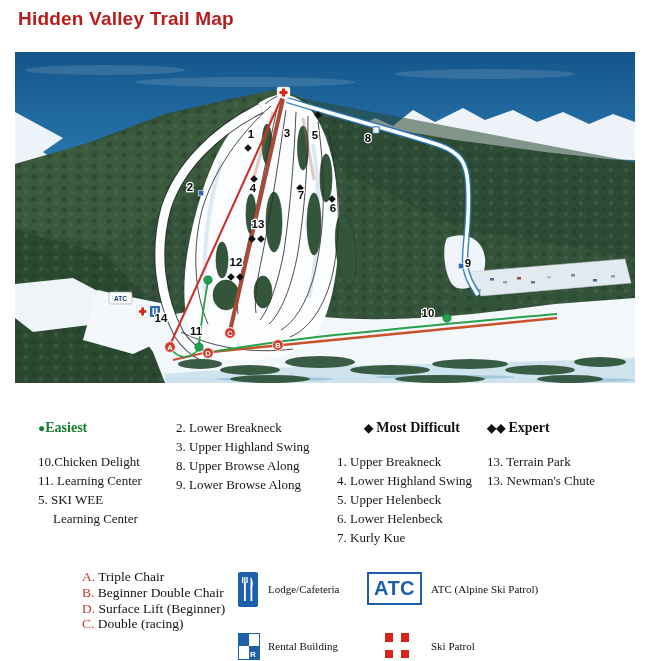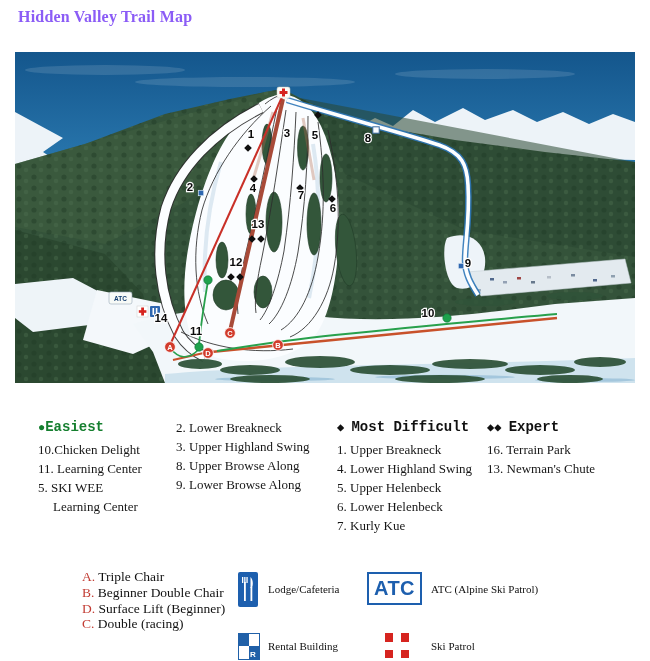--- a/index.html
+++ b/index.html
@@ -3,42 +3,42 @@
 <meta charset="utf-8">
 <style>
   html,body{margin:0;padding:0;}
   body{
     width:650px;height:661px;position:relative;background:#ffffff;
     font-family:"Liberation Serif", serif;overflow:hidden;
   }
   .abs{position:absolute;}
   
   #page-title{
-    left:18px;top:8px;font-family:Liberation Serif, serif;
-    font-weight:bold;font-size:16px;color:#8b5cf6;letter-spacing:.2px;
+    left:18px;top:8px;font-family:Liberation Sans, sans-serif;
+    font-weight:bold;font-size:19px;color:#b91c1c;letter-spacing:.2px;
   }
   
   #map-wrap{left:15px;top:52px;width:620px;height:331px;}
   #map-wrap svg{display:block;}
   .trail-num{
     font-family:"Liberation Sans",sans-serif;font-weight:bold;font-size:11.5px;
     fill:#0a0a0a;stroke:#ffffff;stroke-width:2.4px;paint-order:stroke;
     text-anchor:middle;
   }
   .lift-letter-svg{
     font-family:"Liberation Sans",sans-serif;font-weight:bold;font-size:7.5px;
     fill:#ffffff;text-anchor:middle;
   }
   
   .diff-col{top:418px;font-size:13px;color:#161616;line-height:19px;}
   #diff-col-0{left:38px;width:138px;}
   #diff-col-1{left:176px;width:160px;}
   #diff-col-2{left:337px;width:150px;}
   #diff-col-3{left:487px;width:150px;}
-  .diff-head{font-size:14px;font-weight:bold;white-space:pre;display:block;margin-bottom:2px;font-family:Liberation Mono, monospace;}
+  .diff-head{font-size:14px;font-weight:bold;white-space:pre;display:block;margin-bottom:14px;}
   .diff-head .sym{font-size:12px;}
   .trail-item{white-space:nowrap;}
   .trail-item.indent{padding-left:15px;}
   
   #lift-legend{left:82px;top:569px;font-size:13.5px;line-height:15.8px;color:#111;}
   .lift-letter{color:#c23b32;}
   
   .fac-label{font-size:11px;color:#111;white-space:nowrap;}
   #fac-lodge-icon{left:238px;top:572px;width:20px;height:35px;}
   #fac-lodge-label{left:268px;top:583px;}
@@ -267,30 +267,30 @@
     <div class="trail-item">5. SKI WEE</div>
     <div class="trail-item indent">Learning Center</div>
   </div>
 <div class="abs diff-col" id="diff-col-1">
     <div class="trail-item">2. Lower Breakneck</div>
     <div class="trail-item">3. Upper Highland Swing</div>
     <div class="trail-item">8. Upper Browse Along</div>
     <div class="trail-item">9. Lower Browse Along</div>
   </div>
 <div class="abs diff-col" id="diff-col-2">
-    <span class="diff-head" style="color: rgb(17, 17, 17);"><span class="sym" style="color: rgb(17, 17, 17);">◆ </span><span>Most Difficult</span></span>
+    <span class="diff-head" style="color: rgb(17, 17, 17); text-align: center;"><span class="sym" style="color: rgb(17, 17, 17);">◆ </span><span>Most Difficult</span></span>
     <div class="trail-item">1. Upper Breakneck</div>
     <div class="trail-item">4. Lower Highland Swing</div>
     <div class="trail-item">5. Upper Helenbeck</div>
     <div class="trail-item">6. Lower Helenbeck</div>
     <div class="trail-item">7. Kurly Kue</div>
   </div>
 <div class="abs diff-col" id="diff-col-3">
     <span class="diff-head" style="color: rgb(17, 17, 17);"><span class="sym" style="color: rgb(17, 17, 17);">◆◆ </span><span>Expert</span></span>
-    <div class="trail-item">16. Terrain Park</div>
+    <div class="trail-item">13. Terrain Park</div>
     <div class="trail-item">13. Newman's Chute</div>
   </div>
 
 <div class="abs" id="lift-legend">
     <div><span class="lift-letter">A.</span><span> Triple Chair</span></div>
     <div><span class="lift-letter">B.</span><span> Beginner Double Chair</span></div>
     <div><span class="lift-letter">D.</span><span> Surface Lift (Beginner)</span></div>
     <div><span class="lift-letter">C.</span><span> Double (racing)</span></div>
   </div>
 

